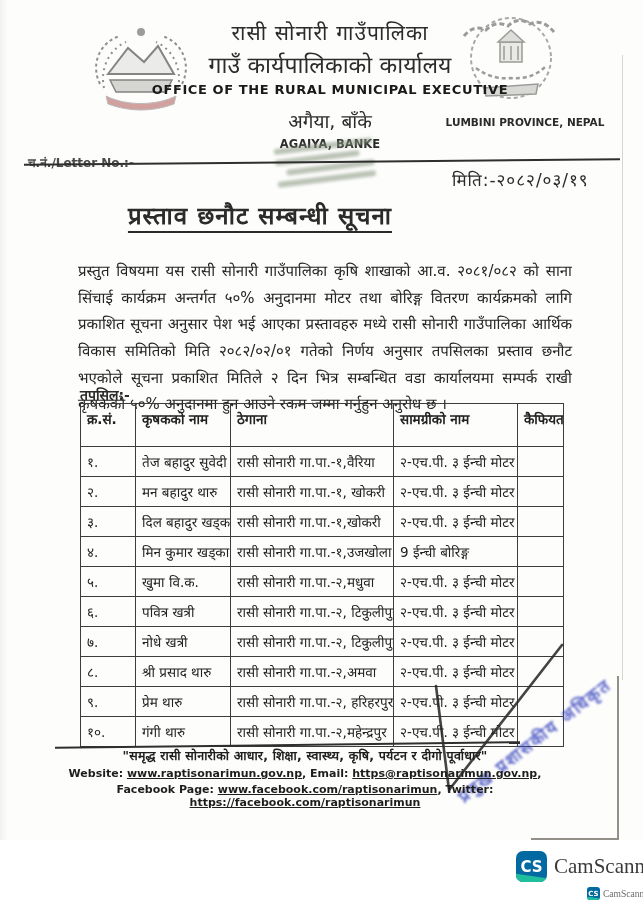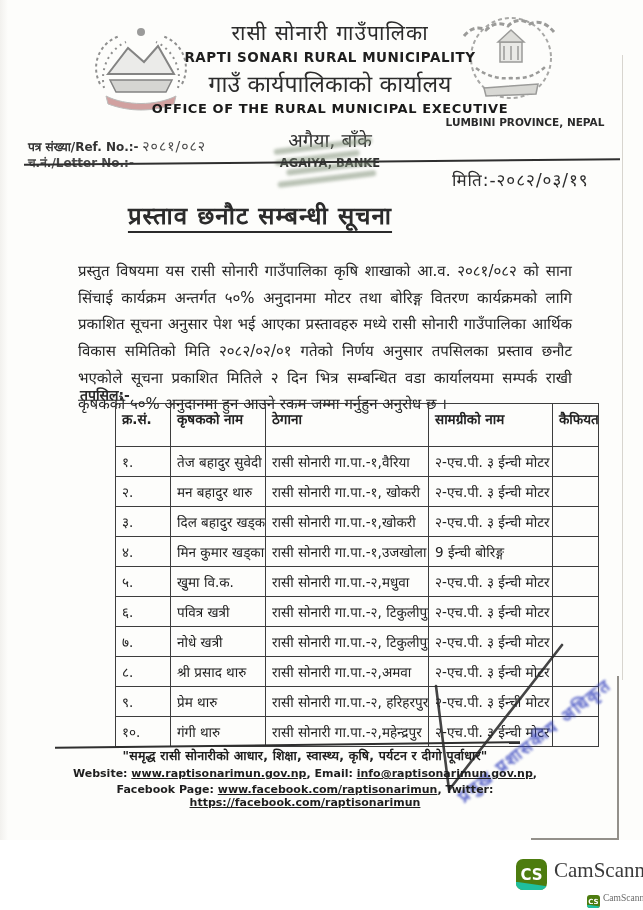--- a/index.html
+++ b/index.html
@@ -36,21 +36,21 @@
   .rule-top{position:absolute;left:24px;top:161px;width:596px;height:2px;background:#2f2f2f;transform:rotate(-0.55deg);}
   .dateline{position:absolute;left:452px;top:168px;font-size:17px;letter-spacing:1px;}
 
   .notice-title{position:absolute;left:0;top:198px;width:520px;text-align:center;font-size:24px;font-weight:bold;
       text-decoration:underline;text-underline-offset:7px;text-decoration-thickness:2px;letter-spacing:1px;}
 
   .body-par{position:absolute;left:78px;top:258px;width:494px;font-size:15px;line-height:1.78;text-align:justify;color:#242424;}
   .tapasil{position:absolute;left:80px;top:385px;font-size:14px;font-weight:bold;}
 
   
-  table.main{position:absolute;left:80px;top:403px;width:483px;border-collapse:collapse;table-layout:fixed;margin-left:35px;}
+  table.main{position:absolute;left:80px;top:403px;width:483px;border-collapse:collapse;table-layout:fixed;}
   table.main th,table.main td{border:1.6px solid #3d3d3d;padding:2px 6px;font-size:13.5px;text-align:left;
       vertical-align:middle;overflow:hidden;white-space:nowrap;color:#222;}
   table.main th{height:34px;font-weight:bold;vertical-align:top;padding-top:6px;}
   table.main td{height:25px;}
   col.c0{width:55px;}col.c1{width:95px;}col.c2{width:163px;}col.c3{width:124px;}col.c4{width:46px;}
 
   
   .rule-bottom{position:absolute;left:55px;top:744px;width:465px;height:1.6px;background:#2f2f2f;transform:rotate(-0.7deg);}
   .footer{position:absolute;left:25px;top:747px;width:560px;text-align:center;color:#1e1e1e;}
   .footer .motto{font-size:12.5px;font-weight:bold;letter-spacing:.2px;}
@@ -63,21 +63,21 @@
   .stamp-faint i{display:block;height:6px;margin:5px 8px;background:#86957f;border-radius:3px;}
   .stamp-faint i:nth-child(2){margin-right:22px;}
   .stamp-faint i:nth-child(3){margin-left:18px;}
   .stamp-blue{position:absolute;left:438px;top:718px;width:210px;transform:rotate(-38deg);
       color:#3240bd;font-size:17px;font-weight:bold;filter:blur(1.3px);opacity:.8;letter-spacing:2px;line-height:1.9;}
   .pen{position:absolute;left:0;top:0;width:643px;height:910px;pointer-events:none;}
 
   
   .cswrap{position:absolute;display:flex;align-items:center;}
   .cs-big{left:516px;top:851px;}
-  .cs-ico{position:relative;background:#4d7c0f;color:#fff;font-weight:bold;display:flex;align-items:center;justify-content:center;margin-top:8px;}
+  .cs-ico{position:relative;background:#0369a1;color:#fff;font-weight:bold;display:flex;align-items:center;justify-content:center;}
   .cs-big .cs-ico{width:31px;height:31px;border-radius:7px;font-size:15px;}
   .cs-ico::after{content:"";position:absolute;left:0;bottom:0;width:100%;height:27%;background:#1fbf9e;
       border-radius:0 0 7px 7px;clip-path:polygon(0 100%,100% 100%,100% 55%,0 0);}
   .cs-ico span{position:relative;z-index:2;}
   .cs-big .brand{font-family:"Liberation Serif","DejaVu Serif",serif;font-size:21px;color:#3a3a3a;margin-left:7px;}
   .cs-small{left:587px;top:887px;}
   .cs-small .cs-ico{width:13px;height:13px;border-radius:3px;font-size:7px;}
   .cs-small .brand{font-family:"Liberation Serif","DejaVu Serif",serif;font-size:9.5px;color:#6a6a6a;margin-left:3px;}
 </style>
 </head>
@@ -117,41 +117,36 @@
           <line x1="55" y1="40" x2="55" y2="54"></line>
           <line x1="62" y1="40" x2="62" y2="54"></line>
         </g>
       <path d="M20 62 Q36 74 55 72 Q76 74 90 60" fill="none" stroke="#8a8a88" stroke-width="2.5" stroke-dasharray="4 3"></path>
       <path d="M28 82 L82 78 L80 88 L30 90 Z" fill="#d2d2ce" stroke="#8a8a88" stroke-width="1.5"></path>
     </svg>
   </div>
 
   <div class="hdr">
     <div class="np-title">रासी सोनारी गाउँपालिका</div>
-    <div class="en-title">RAPTI SONARI RURAL MUNICIPALITY</div>
     <div class="np-office">गाउँ कार्यपालिकाको कार्यालय</div>
     <div class="en-office">OFFICE OF THE RURAL MUNICIPAL EXECUTIVE</div>
     <div class="np-place">अगैया, बाँके</div>
     <div class="en-place">AGAIYA, BANKE</div>
   </div>
   <div class="province">
     <div class="en">LUMBINI PROVINCE, NEPAL</div>
   </div>
 
   <div class="stamp-faint">
       <i></i>
       <i></i>
       <i></i>
       <i></i>
     </div>
 
-  <div class="refline">
-    <b>पत्र संख्या/Ref. No.:-</b>
-    <span style="font-size:14px;letter-spacing:1px;">२०८१/०८२</span>
-  </div>
   <div class="letterline">च.नं./Letter No.:-</div>
   <div class="rule-top"></div>
   <div class="dateline">मिति:-२०८२/०३/१९</div>
 
   <div class="notice-title">प्रस्ताव छनौट सम्बन्धी सूचना</div>
 
   <div class="body-par">प्रस्तुत विषयमा यस रासी सोनारी गाउँपालिका कृषि शाखाको आ.व. २०८१/०८२ को साना सिंचाई कार्यक्रम अन्तर्गत ५०% अनुदानमा मोटर तथा बोरिङ्ग वितरण कार्यक्रमको लागि प्रकाशित सूचना अनुसार पेश भई आएका प्रस्तावहरु मध्ये रासी सोनारी गाउँपालिका आर्थिक विकास समितिको मिति २०८२/०२/०१ गतेको निर्णय अनुसार तपसिलका प्रस्ताव छनौट भएकोले सूचना प्रकाशित मितिले २ दिन भित्र सम्बन्धित वडा कार्यालयमा सम्पर्क राखी कृषकको ५०% अनुदानमा हुन आउने रकम जम्मा गर्नुहुन अनुरोध छ ।</div>
   <div class="tapasil">तपसिल:-</div>
 
   <table class="main">
@@ -248,21 +243,21 @@
   <svg class="pen">
     <path d="M436 686 L449 790 L562 645" fill="none" stroke="#2a2a2a" stroke-width="2.6" stroke-linecap="round" opacity=".88"></path>
   </svg>
 
   <div class="stamp-blue">प्रमुख प्रशासकीय अधिकृत</div>
 
   <div class="rule-bottom"></div>
   <div class="footer">
     <div class="motto">"समृद्ध रासी सोनारीको आधार, शिक्षा, स्वास्थ्य, कृषि, पर्यटन र दीगो पूर्वाधार"</div>
     <div class="contact">
-      <span>Website: </span><a href="#">www.raptisonarimun.gov.np</a><span>, Email: </span><a href="#">info@raptisonarimun.gov.np</a><span>,</span>
+      <span>Website: </span><a href="#">www.raptisonarimun.gov.np</a><span>, Email: </span><a href="#">https@raptisonarimun.gov.np</a><span>,</span>
     </div>
     <div class="contact">
       <span>Facebook Page: </span><a href="#">www.facebook.com/raptisonarimun</a><span>, Twitter: </span><a href="#">https://facebook.com/raptisonarimun</a>
     </div>
   </div>
 
   <div class="cswrap cs-big">
     <div class="cs-ico">
         <span>CS</span>
       </div>

